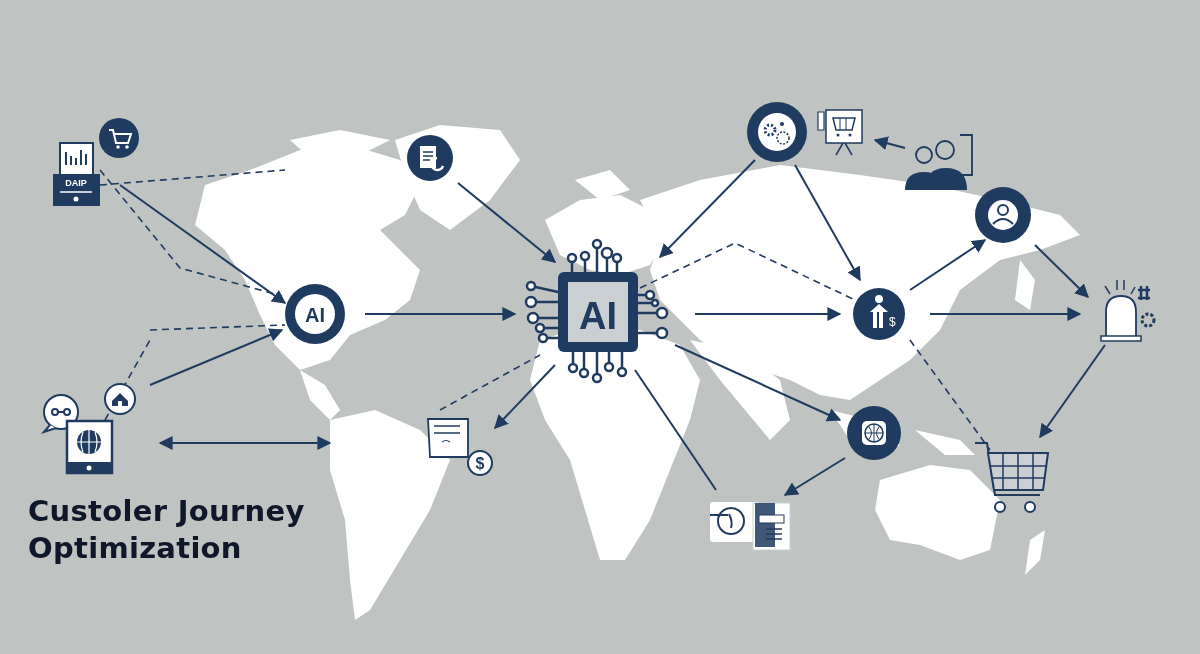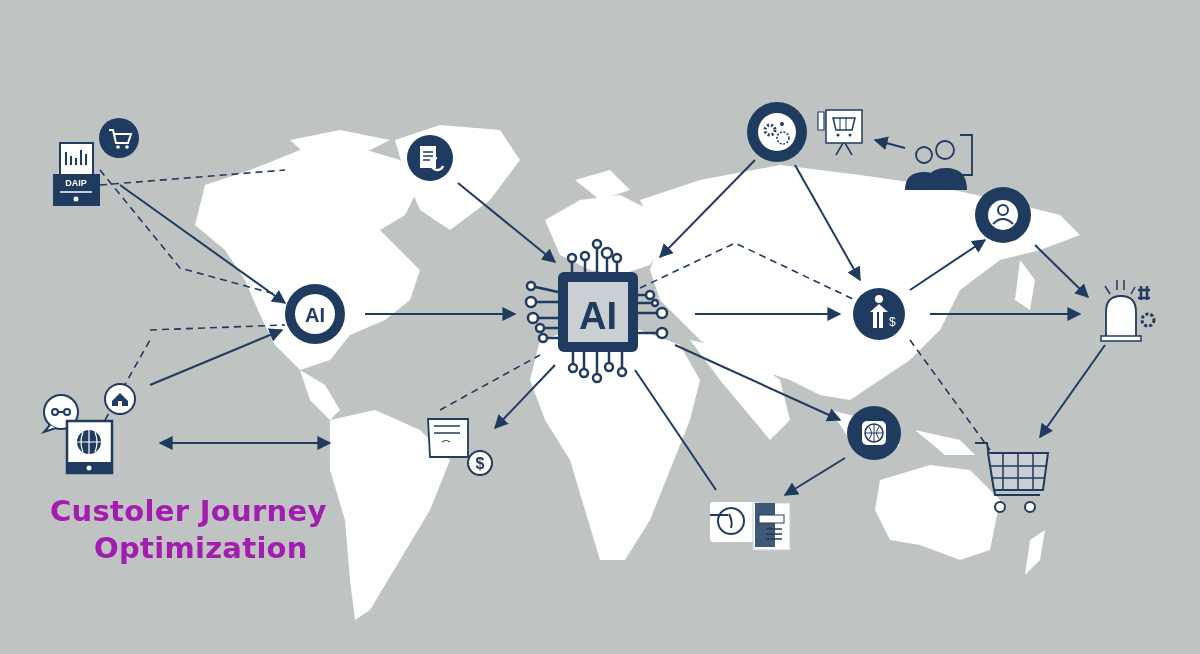--- a/index.html
+++ b/index.html
@@ -1,19 +1,19 @@
 <!DOCTYPE html>
 <html><head>
 <meta charset="utf-8">
 <style>
   html, body { margin:0; padding:0; }
   body { width:1200px; height:654px; overflow:hidden; background:#bfc3c2; font-family:"Liberation Sans", sans-serif; }
   #stage { position:relative; width:1200px; height:654px; }
   svg.layer { position:absolute; left:0; top:0; }
-  .title { position:absolute; left:50px; color:#a21caf; font-weight:bold; font-family:"DejaVu Sans", sans-serif; font-size:29px; letter-spacing:0.3px; line-height:1; }
+  .title { position:absolute; left:28px; color:#0f172a; font-weight:bold; font-family:"DejaVu Sans", sans-serif; font-size:29px; letter-spacing:0.3px; line-height:1; }
 </style>
 </head>
 <body>
 
 <div id="stage">
 
   <svg class="layer" width="1200" height="654">
     <g fill="#ffffff">
 
       <path d="M205,185 L250,170 L300,150 L360,148 L400,160 L420,185 L405,215 L380,230 L400,250 L420,270 L410,300 L385,320 L350,335 L330,360 L300,370 L275,345 L260,315 L245,280 L225,250 L195,225 Z"></path>
@@ -264,14 +264,14 @@
       <circle cx="89" cy="442" r="12" fill="#1f3b5f"></circle>
       <path d="M77,442 h24 M89,430 v24 M83,432 q-4,10 0,20 M95,432 q4,10 0,20" stroke="#fff" stroke-width="1.2" fill="none"></path>
     </g>
   </svg>
 
   <svg class="layer" width="1200" height="654">
     <text x="76" y="186" text-anchor="middle" font-family="Liberation Sans, sans-serif" font-weight="bold" font-size="9" fill="#fff" id="daip-text">DAIP</text>
   </svg>
 
   <div class="title" style="top:497px;">Custoler Journey</div>
-  <div class="title" style="top:534px;margin-left:44px;">Optimization</div>
+  <div class="title" style="top:534px;">Optimization</div>
 </div>
 
 </body></html>

